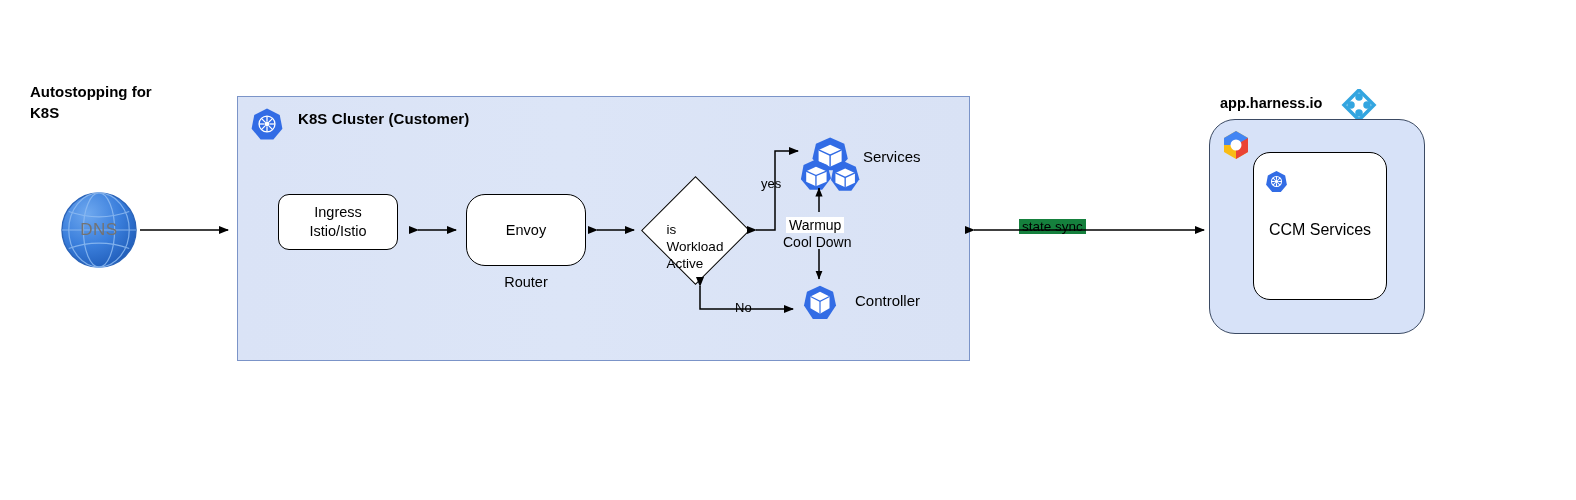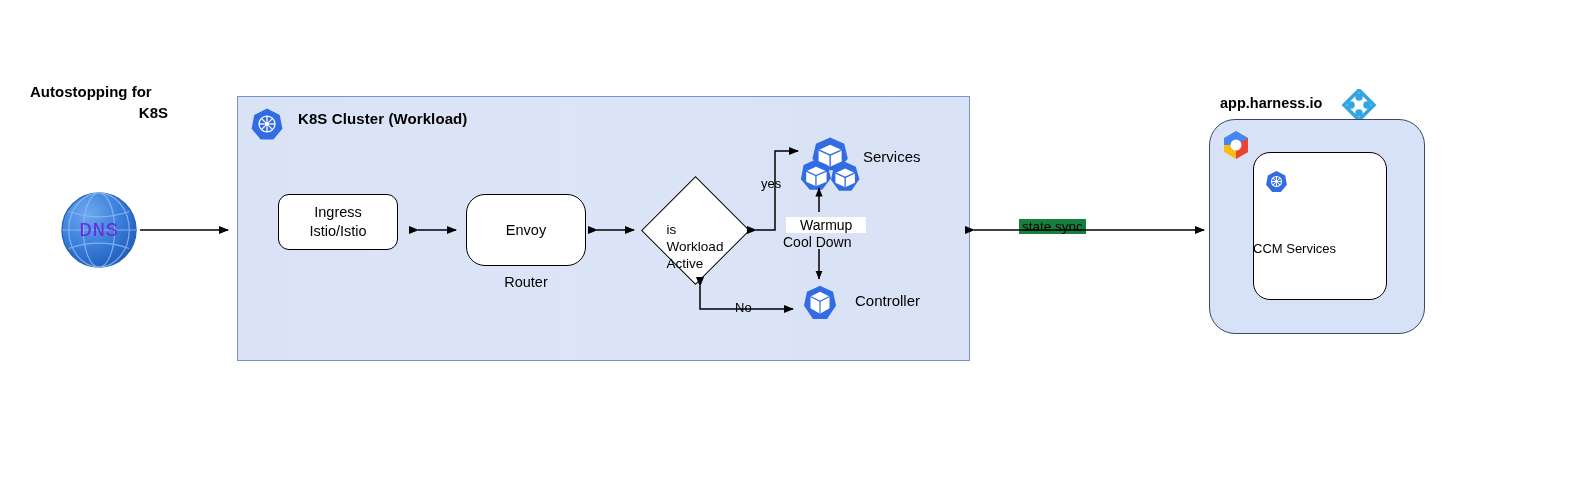--- a/index.html
+++ b/index.html
@@ -2,65 +2,65 @@
 <html><head>
 <meta charset="utf-8">
 <style>
   html,body{margin:0;padding:0;background:#ffffff;}
   body{width:1576px;height:500px;position:relative;overflow:hidden;
        font-family:"Liberation Sans","DejaVu Sans",sans-serif;color:#000;}
   .abs{position:absolute;}
   
   #diagram-title{left:30px;top:33px;width:260px;font-size:15px;font-weight:bold;
        line-height:21px;text-align:left;margin-top:48px;}
-  #diagram-title .l2{display:block;text-align:right;width:138px;}
+  #diagram-title .l2{display:block;text-align:left;width:138px;}
   
   #cluster-panel{left:237px;top:96px;width:733px;height:265px;
        background:linear-gradient(90deg,#dae3f6 0%,#dce5f7 45%,#d9e2f5 100%);
        border:1px solid #7b94c8;box-sizing:border-box;}
   #cluster-title{left:298px;top:110px;font-size:15px;font-weight:bold;letter-spacing:.1px;}
   
   #dns-node{left:60px;top:191px;width:78px;height:78px;}
   #dns-label{position:absolute;left:0;top:0;width:78px;height:78px;display:flex;
-       align-items:center;justify-content:center;font-size:21px;color:#6d28d9;
-       letter-spacing:.5px;font-family:Liberation Mono, monospace;}
+       align-items:center;justify-content:center;font-size:17px;color:#737373;
+       letter-spacing:.5px;}
   
   .node-box{background:#fff;border:1.6px solid #000;border-radius:11px;
        display:flex;align-items:center;justify-content:center;text-align:center;
        font-size:14.5px;line-height:19px;box-sizing:border-box;}
   #ingress-box{left:278px;top:194px;width:120px;height:56px;}
   #envoy-box{left:466px;top:194px;width:120px;height:72px;border-radius:19px;}
   #router-label{left:466px;top:274px;width:120px;text-align:center;font-size:14.5px;}
   
   #decision-node{left:643px;top:178px;width:104px;height:104px;}
   #decision-node .dshape{position:absolute;left:14px;top:14px;width:75px;height:75px;
        background:#fff;border:1.6px solid #000;transform:rotate(45deg);}
   #decision-label{position:absolute;left:0;top:16px;width:104px;height:104px;
        display:flex;align-items:center;justify-content:center;text-align:left;
        font-size:13.5px;line-height:17px;white-space:pre-line;}
   
   #services-label{left:863px;top:148px;font-size:15px;}
   #controller-label{left:855px;top:292px;font-size:15px;}
   
-  #warmup-label{left:786px;top:217px;font-size:14px;background:#fff;padding:0 14px;}
+  #warmup-label{left:786px;top:217px;font-size:14px;background:#fff;padding:0 3px;}
   #cooldown-label{left:783px;top:234px;font-size:14px;}
   
   #yes-label{left:761px;top:176px;font-size:13px;}
   #no-label{left:733px;top:300px;font-size:13px;background:#dbe4f6;padding:0 2px;}
   #statesync-label{left:1019px;top:219px;font-size:13.5px;background:#15803d;padding:0 3px;}
   
   #harness-title{left:1220px;top:95px;font-size:14.5px;font-weight:bold;}
   #harness-logo{left:1341px;top:89px;width:36px;height:32px;}
   #harness-panel{left:1209px;top:119px;width:216px;height:215px;
        background:#d7e2f8;border:1px solid #3b4a63;border-radius:26px;box-sizing:border-box;}
   #gcp-logo{left:1220px;top:130px;width:32px;height:30px;}
   #ccm-box{left:1253px;top:152px;width:134px;height:148px;background:#fff;
        border:1.4px solid #000;border-radius:17px;box-sizing:border-box;}
   #ccm-k8s-icon{left:1265px;top:170px;width:23px;height:23px;}
-  #ccm-label{left:1253px;top:221px;width:134px;text-align:left;font-size:13px;margin-top:20px;}
+  #ccm-label{left:1253px;top:221px;width:134px;text-align:center;font-size:16px;}
   svg.edges{position:absolute;left:0;top:0;width:1576px;height:500px;overflow:visible;}
 </style>
 </head>
 <body>
 
 <div class="abs" id="diagram-title">
   <span>Autostopping for</span>
   <span class="l2">K8S</span>
 </div>
 
@@ -74,21 +74,21 @@
     <line x1="32" y1="17" x2="32" y2="27"></line>
       <line x1="32" y1="37" x2="32" y2="47"></line>
     <line x1="17" y1="32" x2="27" y2="32"></line>
       <line x1="37" y1="32" x2="47" y2="32"></line>
     <line x1="21.4" y1="21.4" x2="28.5" y2="28.5"></line>
       <line x1="35.5" y1="35.5" x2="42.6" y2="42.6"></line>
     <line x1="42.6" y1="21.4" x2="35.5" y2="28.5"></line>
       <line x1="28.5" y1="35.5" x2="21.4" y2="42.6"></line>
   </g>
 </svg>
-<div class="abs" id="cluster-title">K8S Cluster (Workload)</div>
+<div class="abs" id="cluster-title">K8S Cluster (Customer)</div>
 
 <div class="abs" id="dns-node">
   <svg style="position:absolute;left:0;top:0;width:78px;height:78px;" viewBox="0 0 80 80">
     <defs>
       <radialGradient id="dnsg" cx="35%" cy="28%" r="78%">
         <stop offset="0%" stop-color="#6ea8ef"></stop>
         <stop offset="55%" stop-color="#3b7fdc"></stop>
         <stop offset="100%" stop-color="#1f5cb8"></stop>
       </radialGradient>
     </defs>

